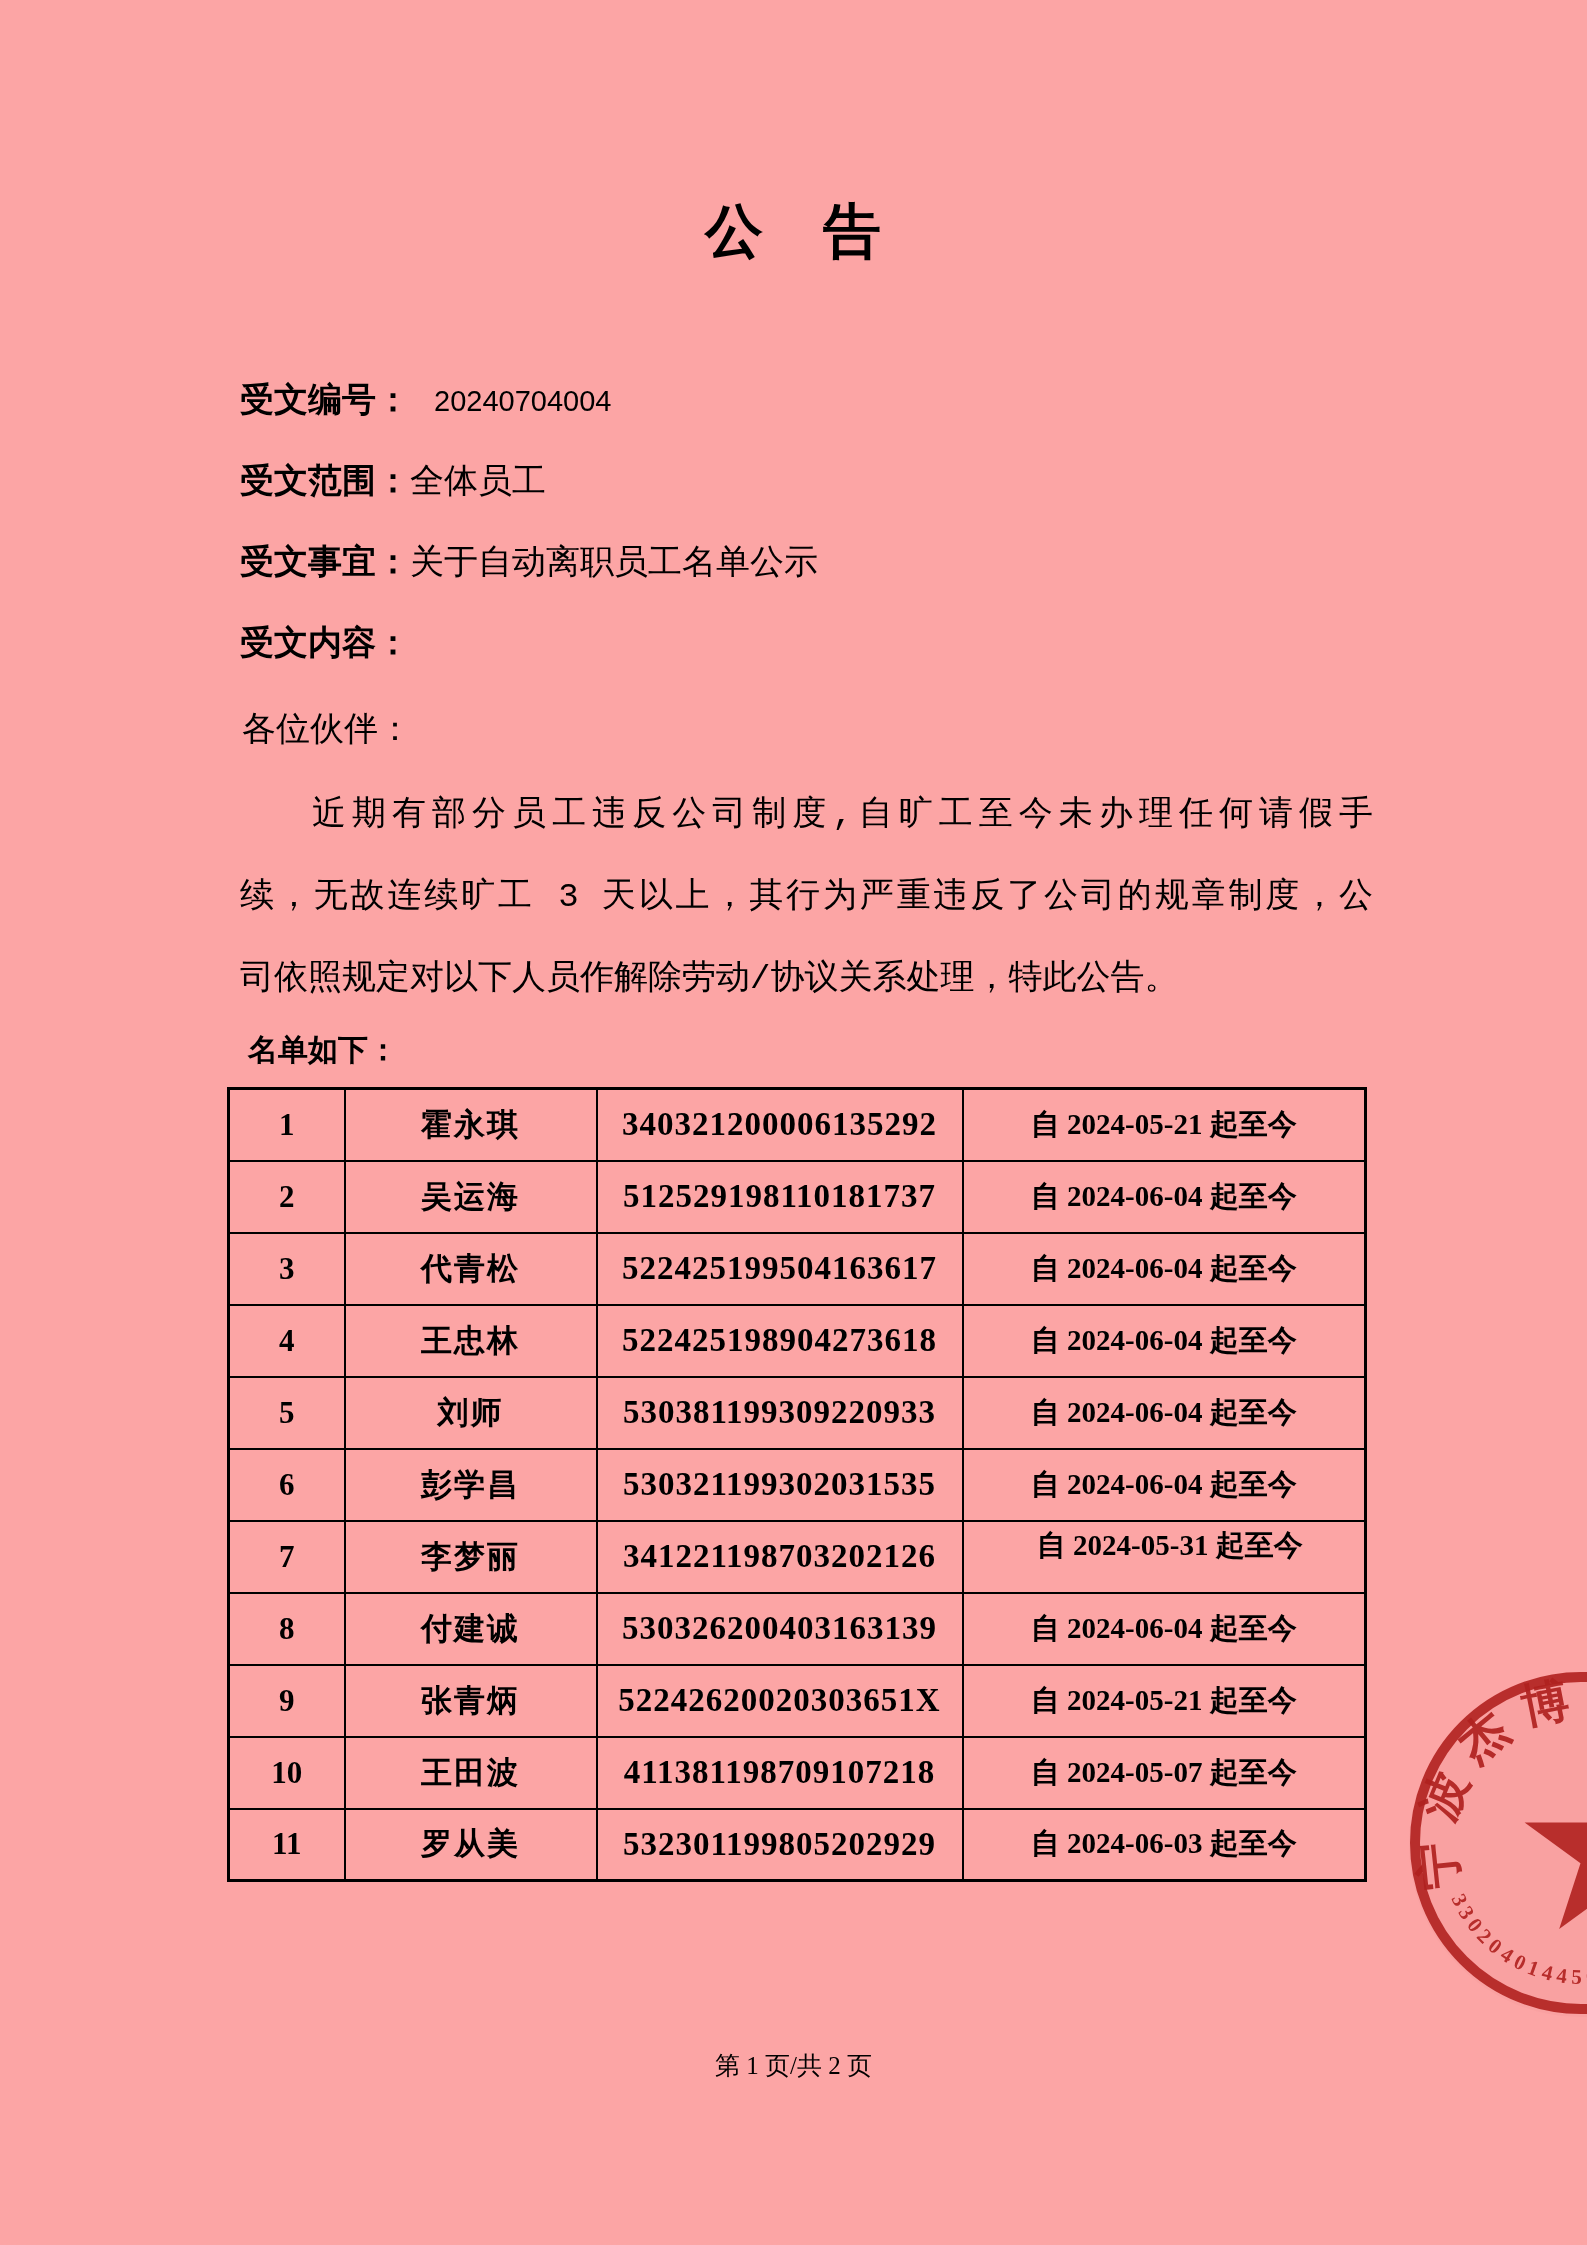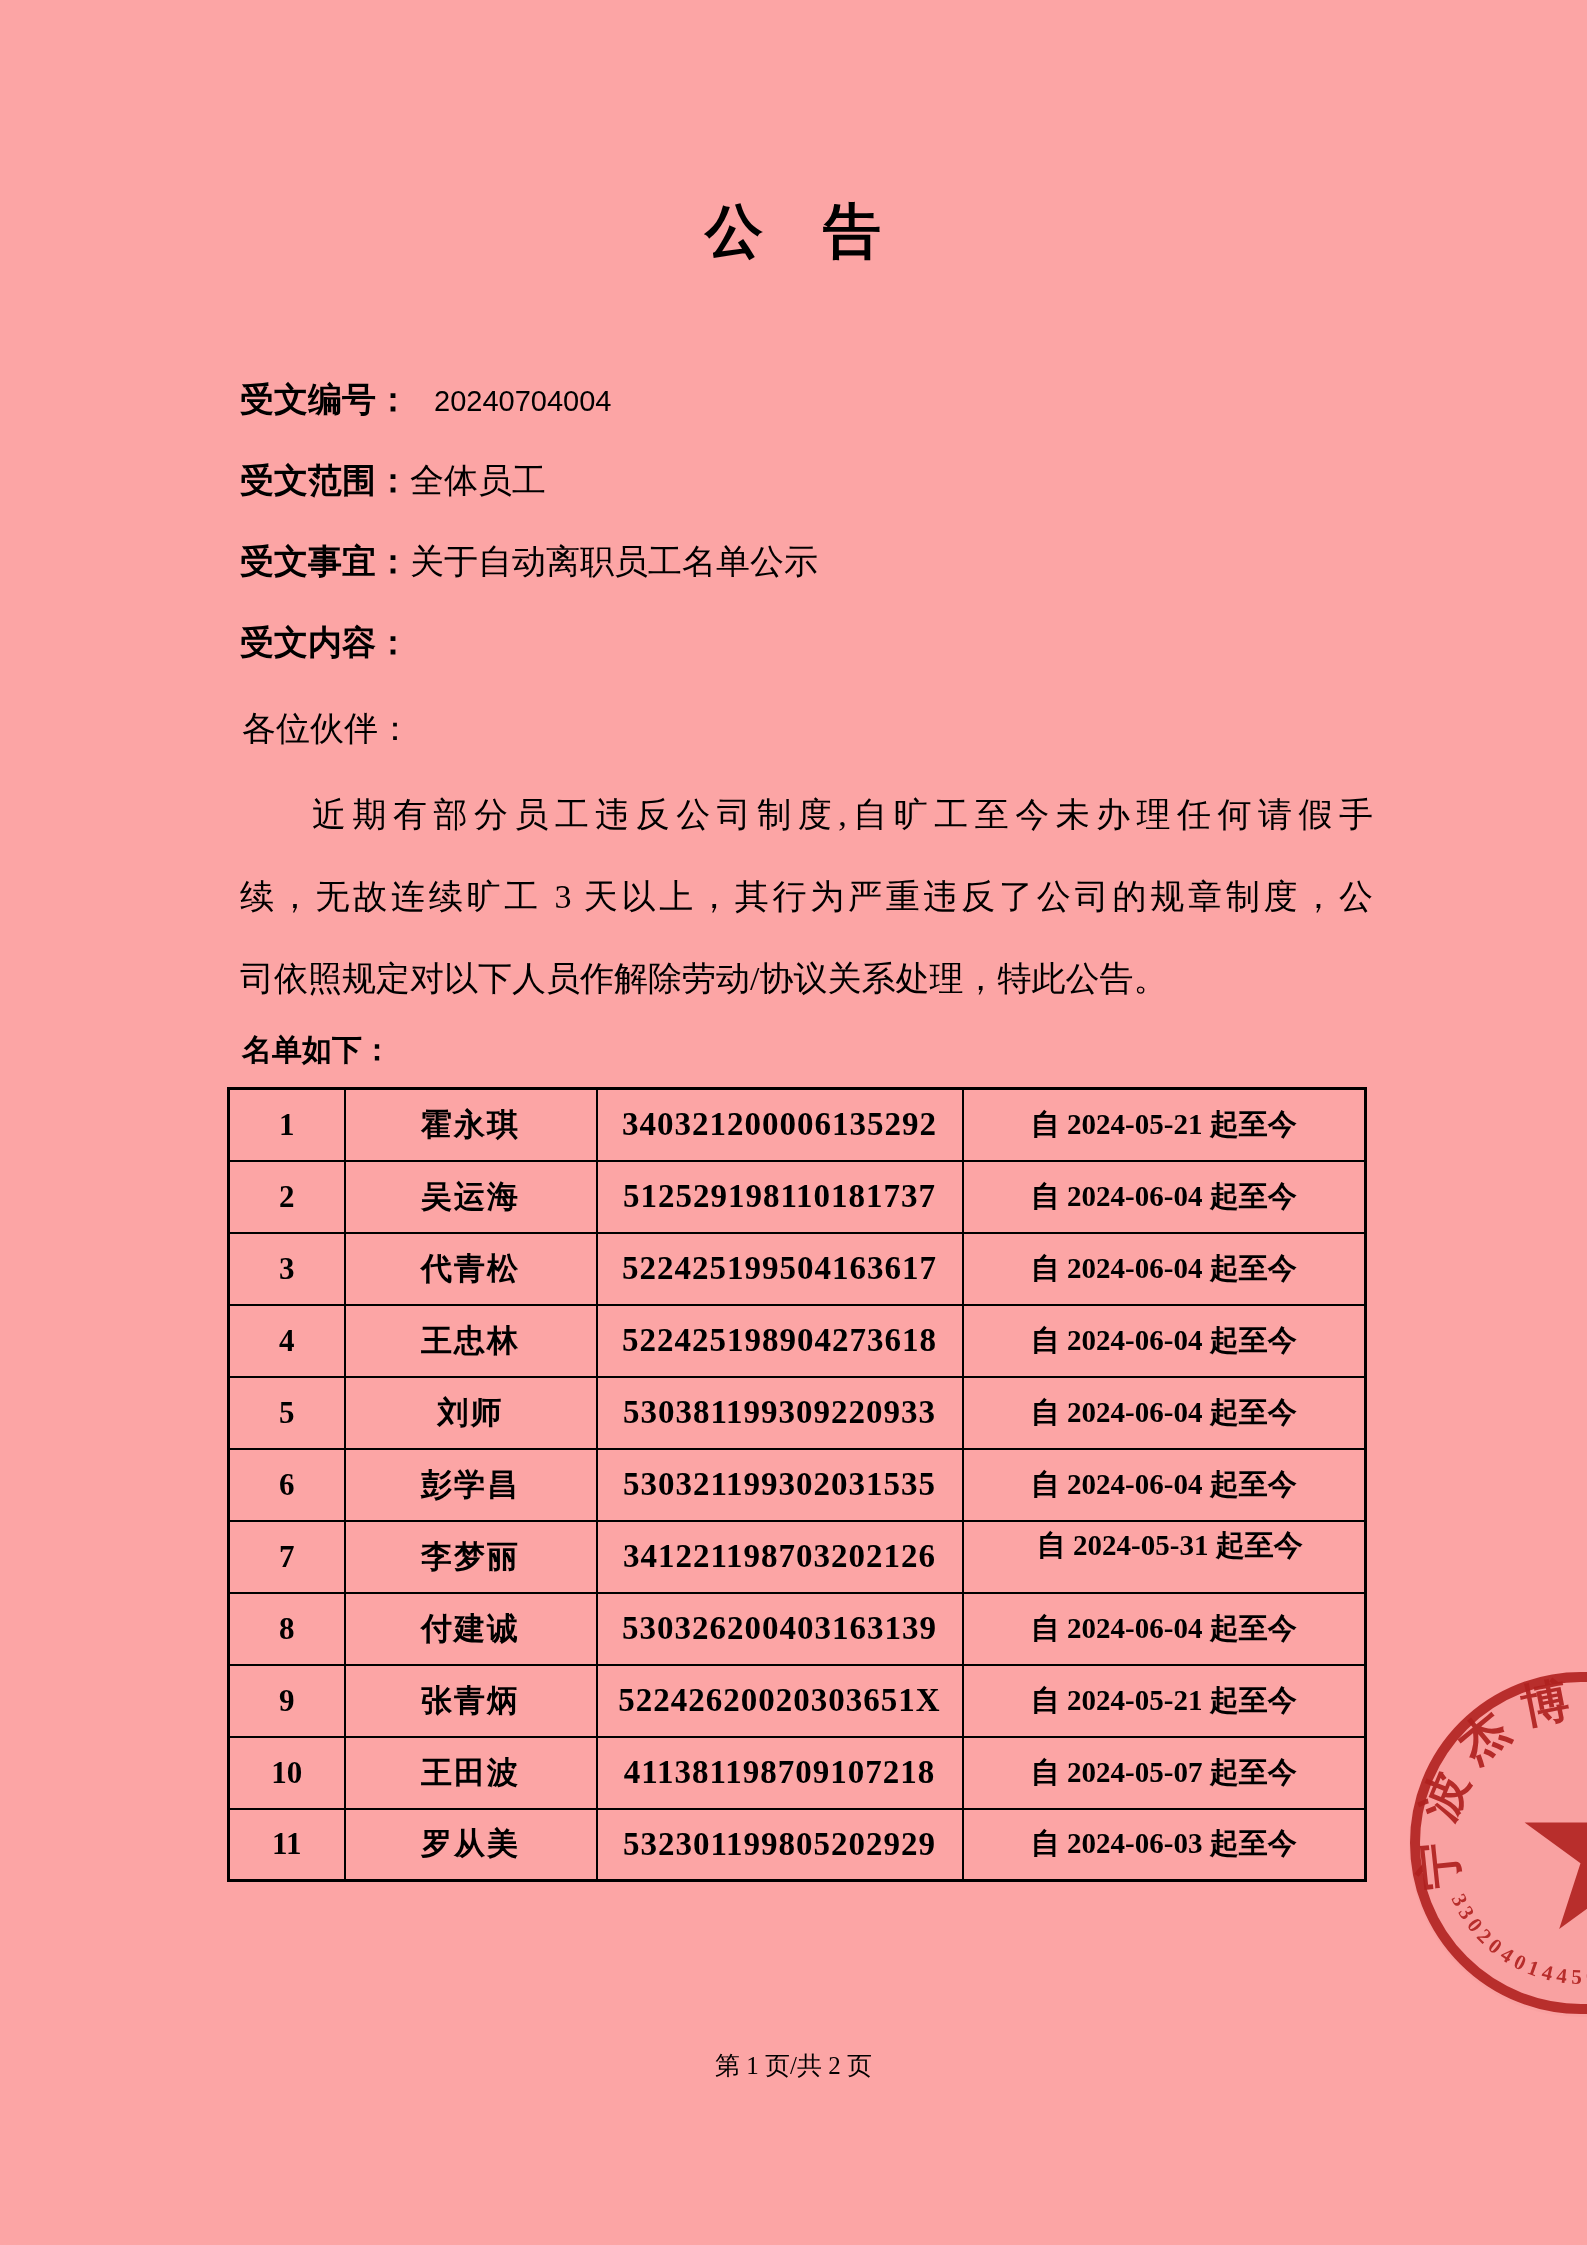--- a/index.html
+++ b/index.html
@@ -26,25 +26,25 @@
     font-size:29px;margin-left:24px;
   }
   .salutation{
     position:absolute;left:242px;top:706px;
     font-size:34px;line-height:46px;
   }
   .paragraph{
     position:absolute;left:240px;top:774px;width:1133px;
     font-size:34px;line-height:82px;
   }
-  .para-line{text-align:justify;text-align-last:justify;}
+  .para-line{text-align:justify;text-align-last:justify;font-family:Liberation Mono, monospace;}
   .para-line.first{text-indent:72px;}
   .para-line.last{text-align:left;text-align-last:left;}
   .list-intro{
-    position:absolute;left:242px;top:1033px;
+    position:absolute;left:248px;top:1033px;
     font-size:30px;font-weight:700;line-height:34px;
   }
   .doc-table{
     position:absolute;left:227px;top:1087px;
     width:1137px;border-collapse:collapse;table-layout:fixed;
     border:3px solid #000;
   }
   .doc-table td{
     border:2px solid #000;
     text-align:center;vertical-align:middle;

